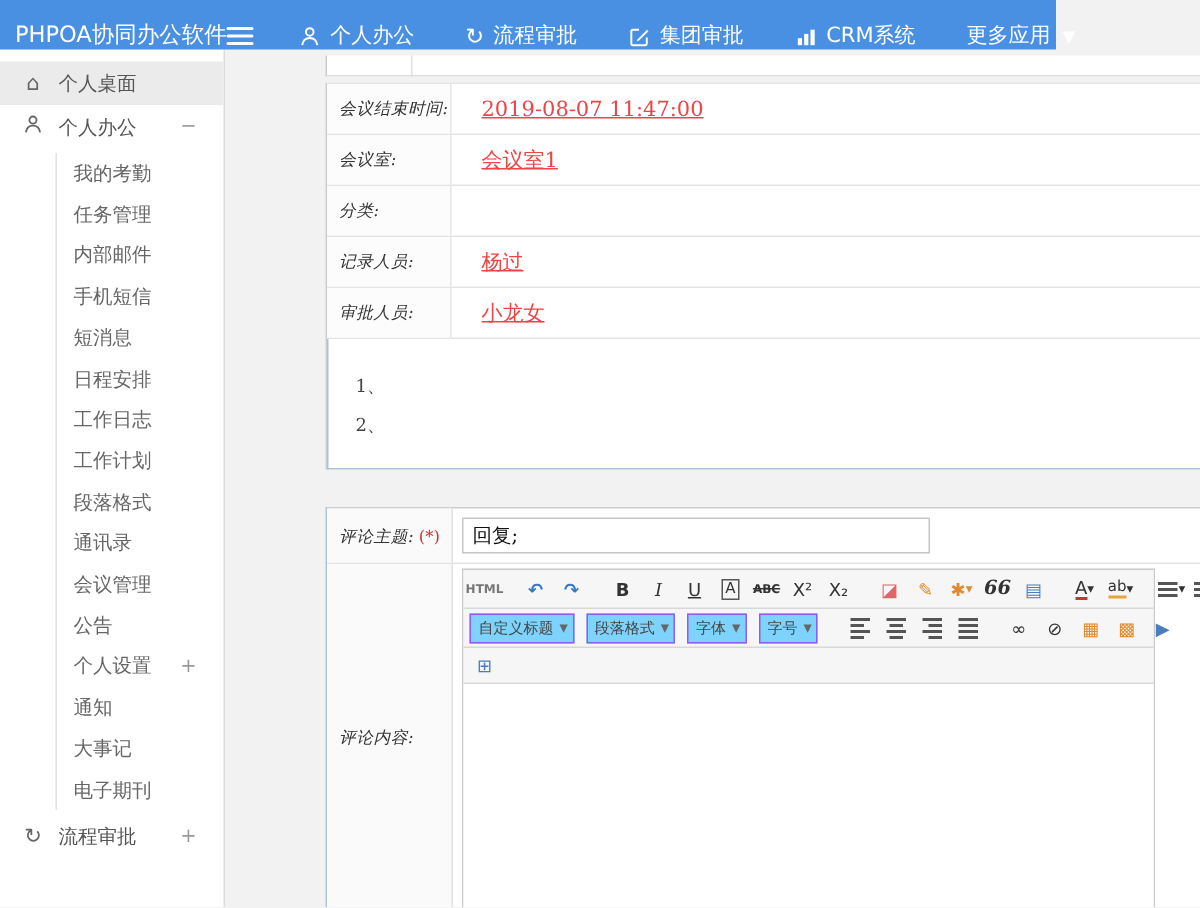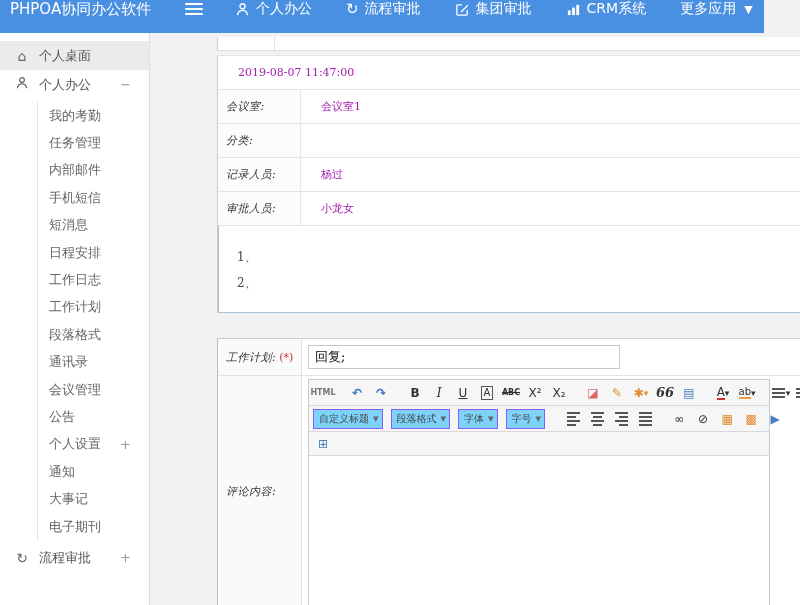--- a/index.html
+++ b/index.html
@@ -1,22 +1,22 @@
 <!DOCTYPE html>
 <html><head>
 <meta charset="utf-8">
 <style>
   * { margin:0; padding:0; box-sizing:border-box; }
   html,body { width:800px; height:605px; overflow:hidden; }
   body { font-family:"DejaVu Sans","Liberation Sans",sans-serif; background:#f2f2f2; }
   .screen { position:relative; width:800px; height:605px; overflow:hidden; background:#f2f2f2; }
 
   
-  .topbar { position:absolute; left:0; top:0; width:764px; height:33px; background:#4a90e2; color:#fff;
-            display:flex; align-items:flex-start; z-index:10; }
+  .topbar { position:absolute; left:0; top:0; width:704px; height:33px; background:#4a90e2; color:#fff;
+            display:flex; align-items:flex-end; z-index:10; }
   .brand { font-size:15px; padding-left:10px; width:185px; white-space:nowrap; }
   .hamburger { width:20px; margin-right:30px; cursor:pointer; }
   .hamburger i { display:block; width:18px; height:2px; background:#fff; border-radius:1px; margin:3px 0; }
   .topnav { display:flex; align-items:center; gap:34px; font-size:14px; }
   .topnav .navitem { display:flex; align-items:center; gap:6px; cursor:pointer; white-space:nowrap; }
   .topnav svg { display:block; }
   .glyph-icon { font-size:15px; line-height:1; }
   .caret { font-size:11px; margin-left:2px; }
 
   
@@ -34,21 +34,21 @@
   .sliver { position:absolute; left:0; top:4px; width:583px; height:14px; background:#fff;
             border-bottom:1px solid #ddd; border-left:1px solid #ccc; }
   .sliver .vline { position:absolute; left:56px; top:0; width:1px; height:100%; background:#e0e0e0; }
 
   .form-table { position:absolute; left:0; top:22px; width:583px; background:#fff; border-left:1px solid #ccc; border-top:1px solid #e4e4e4; }
   .frow { display:flex; height:34px; border-bottom:1px solid #e4e4e4; align-items:stretch; }
   .fcell-l { width:83px; background:#fcfcfc; border-right:1px solid #e6e6e6; display:flex; align-items:center;
              padding-left:8px; }
   .fcell-v { flex:1; display:flex; align-items:center; padding-left:20px; }
   .lbl { font-family:"DejaVu Serif","Liberation Serif",serif; font-style:italic; font-size:11px; color:#333; letter-spacing:0.5px; white-space:nowrap; }
-  .val { font-family:"DejaVu Serif","Liberation Serif",serif; font-size:11px; color:#a21caf; }
+  .val { font-family:"DejaVu Serif","Liberation Serif",serif; font-size:14px; color:#ef4444;text-decoration:underline; }
 
   .content-block { height:87px; border-left:1px solid #a9c4da; border-bottom:1px solid #a9c4da;
                    padding:18px 0 0 18px; }
   .content-block .cline { font-family:"DejaVu Serif","Liberation Serif",serif; font-size:12px; color:#444; line-height:26px; }
 
   .comment-table { position:absolute; left:0; top:305px; width:583px; height:267px; background:#fff;
                    border-left:1px solid #a9c4da; border-top:1px solid #ccc; }
   .crow-subject { display:flex; height:37px; border-bottom:1px solid #e4e4e4; }
   .crow-content { display:flex; height:230px; }
   .ccell-l { width:84px; background:#fafafa; border-right:1px solid #e0e0e0; display:flex; align-items:center; padding-left:8px; }
@@ -220,20 +220,23 @@
   </div>
 
   <div class="main">
 
     <div class="sliver">
         <span class="vline"></span>
       </div>
 
     <div class="form-table">
       <div class="frow">
+        <div class="fcell-l">
+            <span class="lbl">会议结束时间:</span>
+          </div>
         <div class="fcell-v">
             <span class="val">2019-08-07 11:47:00</span>
           </div>
       </div>
       <div class="frow">
         <div class="fcell-l">
             <span class="lbl">会议室:</span>
           </div>
         <div class="fcell-v">
             <span class="val">会议室1</span>
@@ -265,21 +268,21 @@
       </div>
       <div class="content-block">
         <div class="cline">1、</div>
         <div class="cline">2、</div>
       </div>
     </div>
 
     <div class="comment-table">
       <div class="crow-subject">
         <div class="ccell-l">
-          <span class="lbl">工作计划:</span>
+          <span class="lbl">评论主题:</span>
           <span class="req">(*)</span>
         </div>
         <div class="subject-field">
           <input class="subject-input" type="text" value="回复;" style="">
         </div>
       </div>
       <div class="crow-content">
         <div class="ccell-l">
           <span class="lbl">评论内容:</span>
         </div>

